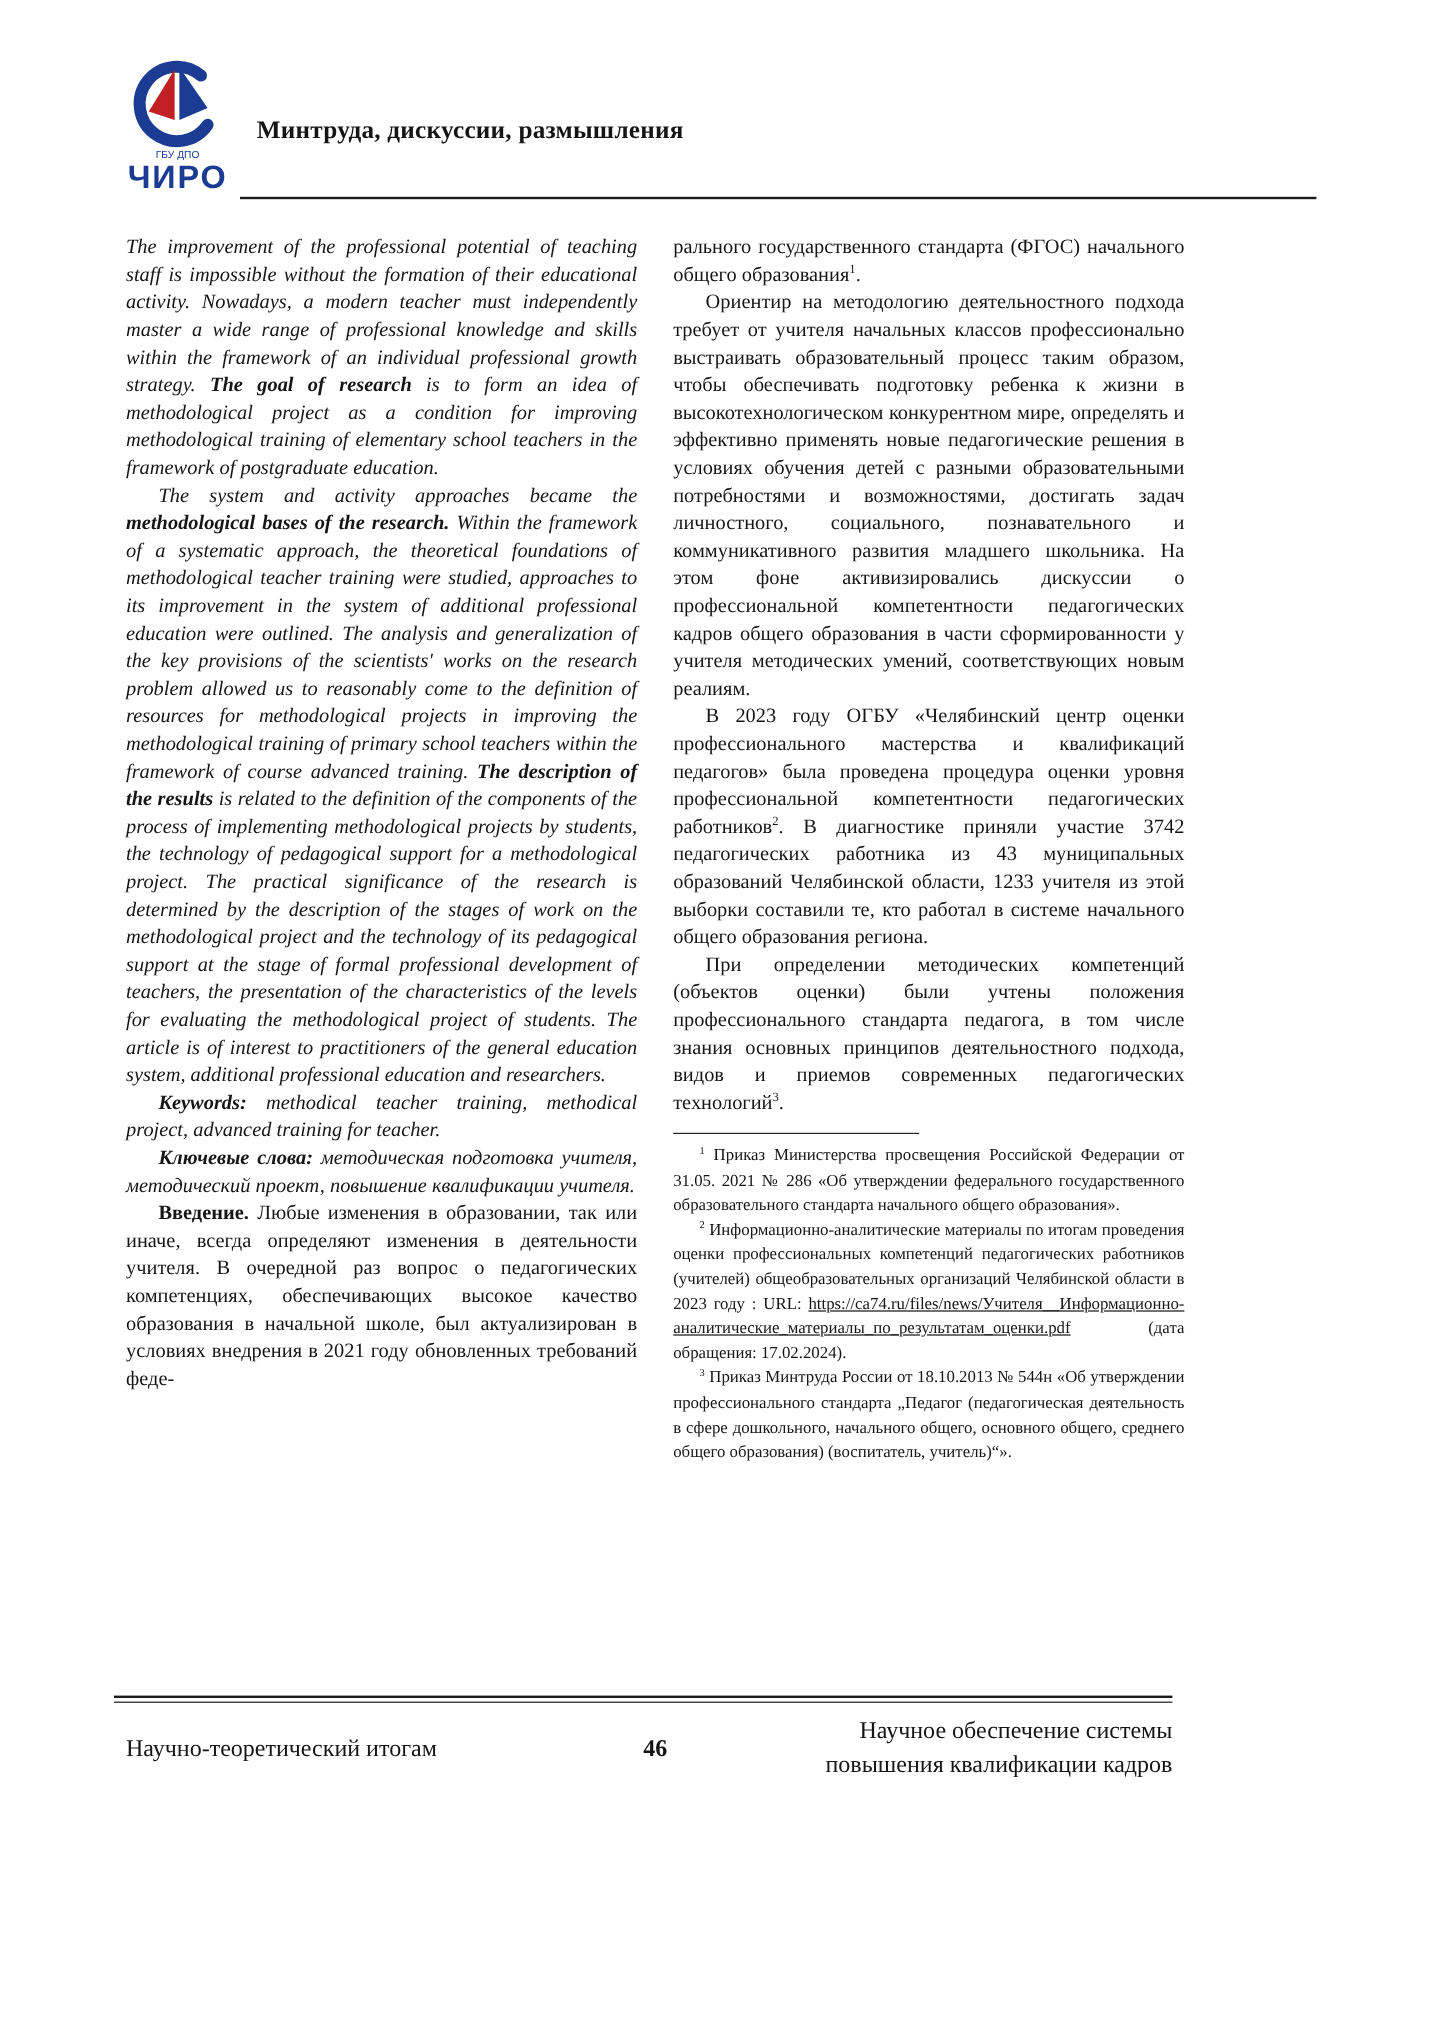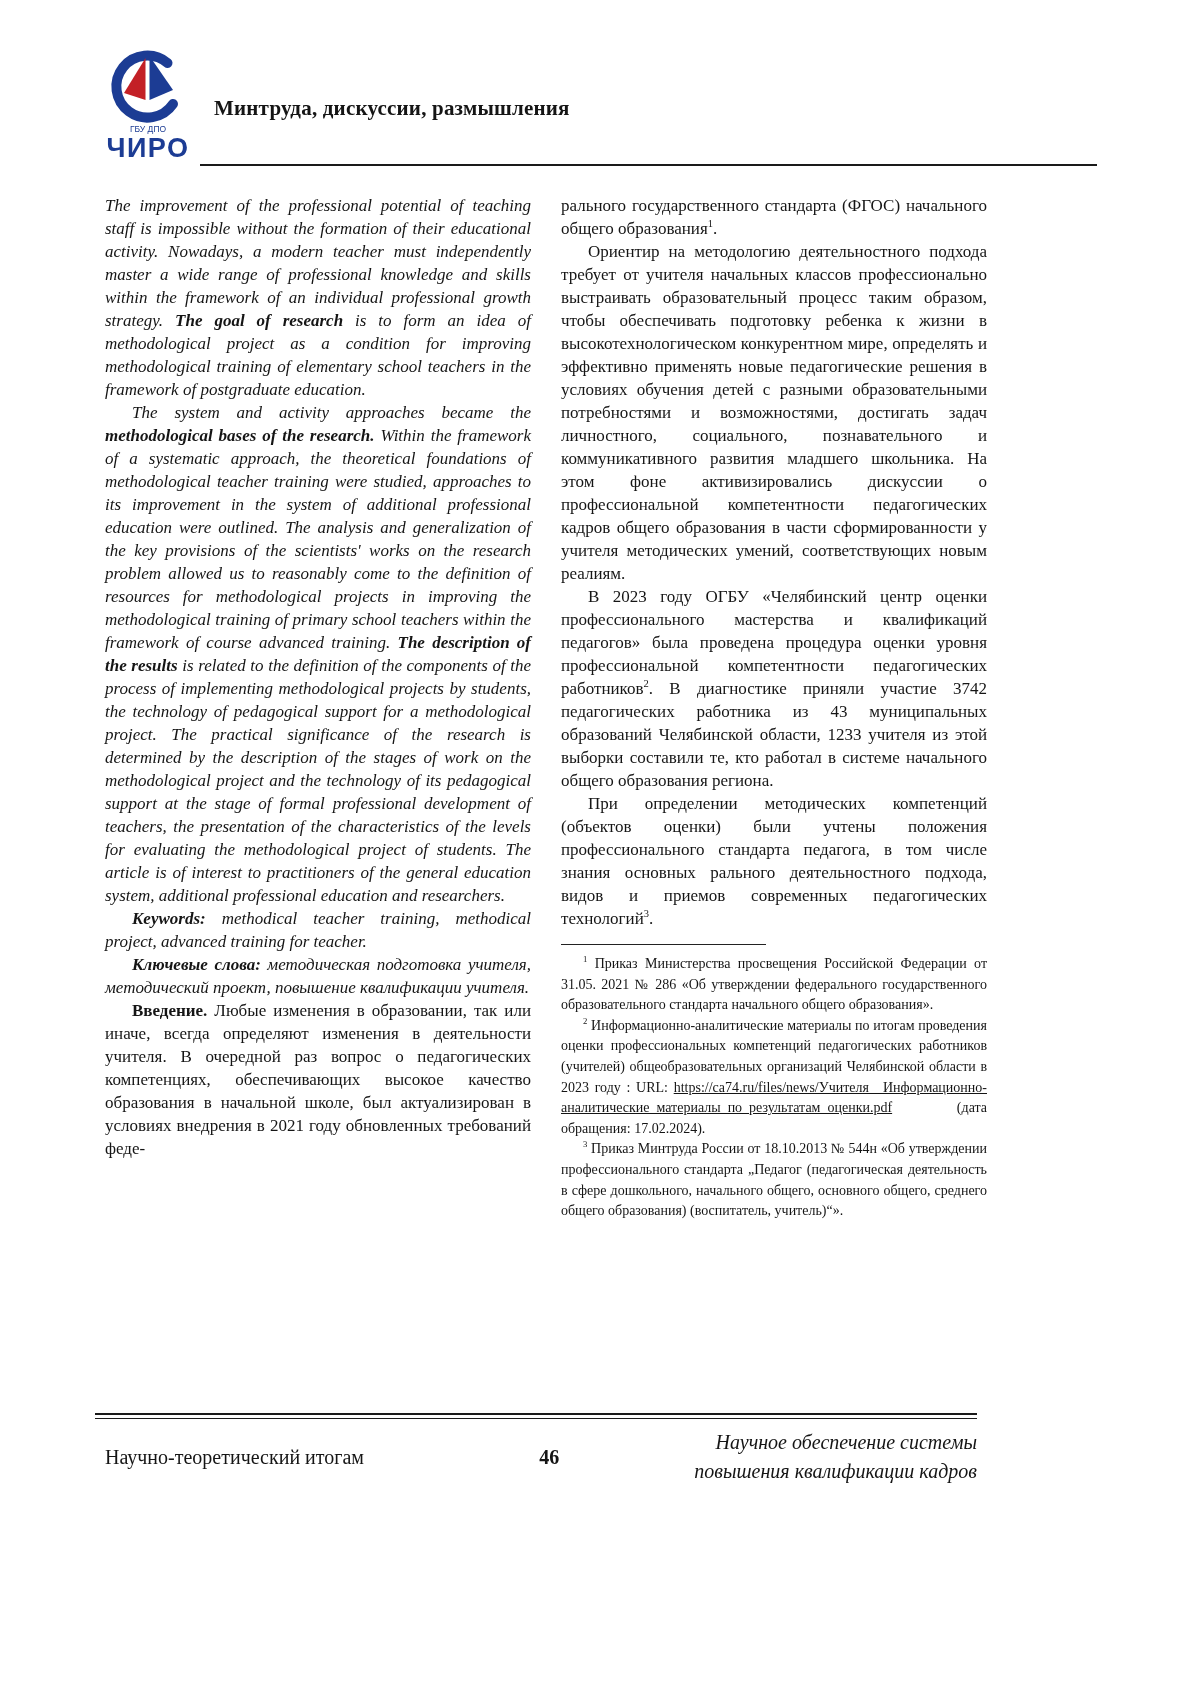--- a/index.html
+++ b/index.html
@@ -43,21 +43,21 @@
   .footnotes p.indent { text-indent:22px; }
   .footer-rule-1 { position:absolute; left:95px; top:1413px; width:882px; height:2px; background:#1a1a1a; }
   .footer-rule-2 { position:absolute; left:95px; top:1418px; width:882px; height:1px; background:#1a1a1a; }
   .footer {
     position:absolute; left:95px; top:1428px; width:882px;
     display:flex; justify-content:space-between; align-items:center;
     font-size:20px;
   }
   .footer-left { padding-left:10px; }
   .footer-page { padding-left:40px;font-weight:bold; }
-  .footer-right { text-align:right; line-height:29px;font-style:italic; }
+  .footer-right { text-align:right; line-height:29px; }
 </style>
 </head>
 <body>
 
 <div class="page">
 
   <div class="logo">
     <svg width="96" height="118" viewBox="0 0 96 118" xmlns="http://www.w3.org/2000/svg">
       <path d="M67.5 17 A31 31 0 1 0 73 58" fill="none" stroke="#1c3c94" stroke-width="10" stroke-linecap="round"></path>
       <path d="M45.5 12 L45.5 54 L24 47 Z" fill="#c32026"></path>
@@ -76,21 +76,21 @@
         <p class="para indent"><span class="run i">The system and activity approaches became the </span><span class="run b i">methodological bases of the research.</span><span class="run i"> Within the framework of a systematic approach, the theoretical foundations of methodological teacher training were studied, approaches to its improvement in the system of additional professional education were outlined. The analysis and generalization of the key provisions of the scientists' works on the research problem allowed us to reasonably come to the definition of resources for methodological projects in improving the methodological training of primary school teachers within the framework of course advanced training. </span><span class="run b i">The description of the results</span><span class="run i"> is related to the definition of the components of the process of implementing methodological projects by students, the technology of pedagogical support for a methodological project. The practical significance of the research is determined by the description of the stages of work on the methodological project and the technology of its pedagogical support at the stage of formal professional development of teachers, the presentation of the characteristics of the levels for evaluating the methodological project of students. The article is of interest to practitioners of the general education system, additional professional education and researchers.</span></p>
         <p class="para indent"><span class="run b i">Keywords:</span><span class="run i"> methodical teacher training, methodical project, advanced training for teacher.</span></p>
         <p class="para indent"><span class="run b i">Ключевые слова:</span><span class="run i"> методическая подготовка учителя, методический проект, повышение квалификации учителя.</span></p>
         <p class="para indent"><span class="run b">Введение.</span><span class="run"> Любые изменения в образовании, так или иначе, всегда определяют изменения в деятельности учителя. В очередной раз вопрос о педагогических компетенциях, обеспечивающих высокое качество образования в начальной школе, был актуализирован в условиях внедрения в 2021 году обновленных требований феде-</span></p>
       </div>
     <div class="col">
       <div>
           <p class="para"><span class="run">рального государственного стандарта (ФГОС) начального общего образования</span><sup class="run">1</sup><span class="run">.</span></p>
           <p class="para indent"><span class="run">Ориентир на методологию деятельностного подхода требует от учителя начальных классов профессионально выстраивать образовательный процесс таким образом, чтобы обеспечивать подготовку ребенка к жизни в высокотехнологическом конкурентном мире, определять и эффективно применять новые педагогические решения в условиях обучения детей с разными образовательными потребностями и возможностями, достигать задач личностного, социального, познавательного и коммуникативного развития младшего школьника. На этом фоне активизировались дискуссии о профессиональной компетентности педагогических кадров общего образования в части сформированности у учителя методических умений, соответствующих новым реалиям.</span></p>
           <p class="para indent"><span class="run">В 2023 году ОГБУ «Челябинский центр оценки профессионального мастерства и квалификаций педагогов» была проведена процедура оценки уровня профессиональной компетентности педагогических работников</span><sup class="run">2</sup><span class="run">. В диагностике приняли участие 3742 педагогических работника из 43 муниципальных образований Челябинской области, 1233 учителя из этой выборки составили те, кто работал в системе начального общего образования региона.</span></p>
-          <p class="para indent"><span class="run">При определении методических компетенций (объектов оценки) были учтены положения профессионального стандарта педагога, в том числе знания основных рального деятельностного подхода, видов и приемов современных педагогических технологий</span><sup class="run">3</sup><span class="run">.</span></p>
+          <p class="para indent"><span class="run">При определении методических компетенций (объектов оценки) были учтены положения профессионального стандарта педагога, в том числе знания основных принципов деятельностного подхода, видов и приемов современных педагогических технологий</span><sup class="run">3</sup><span class="run">.</span></p>
         </div>
       <div class="fn-sep"></div>
       <div class="footnotes">
           <p class="para indent"><sup class="run">1</sup><span class="run"> Приказ Министерства просвещения Российской Федерации от 31.05. 2021 № 286 «Об утверждении федерального государственного образовательного стандарта начального общего образования».</span></p>
           <p class="para indent"><sup class="run">2</sup><span class="run"> Информационно-аналитические материалы по итогам проведения оценки профессиональных компетенций педагогических работников (учителей) общеобразовательных организаций Челябинской области в 2023 году : URL: </span><span class="run u">https://ca74.ru/files/news/Учителя__Информационно-аналитические_материалы_по_результатам_оценки.pdf</span><span class="run"> (дата обращения: 17.02.2024).</span></p>
           <p class="para indent"><sup class="run">3</sup><span class="run"> Приказ Минтруда России от 18.10.2013 № 544н «Об утверждении профессионального стандарта „Педагог (педагогическая деятельность в сфере дошкольного, начального общего, основного общего, среднего общего образования) (воспитатель, учитель)“».</span></p>
         </div>
     </div>
   </div>
 

